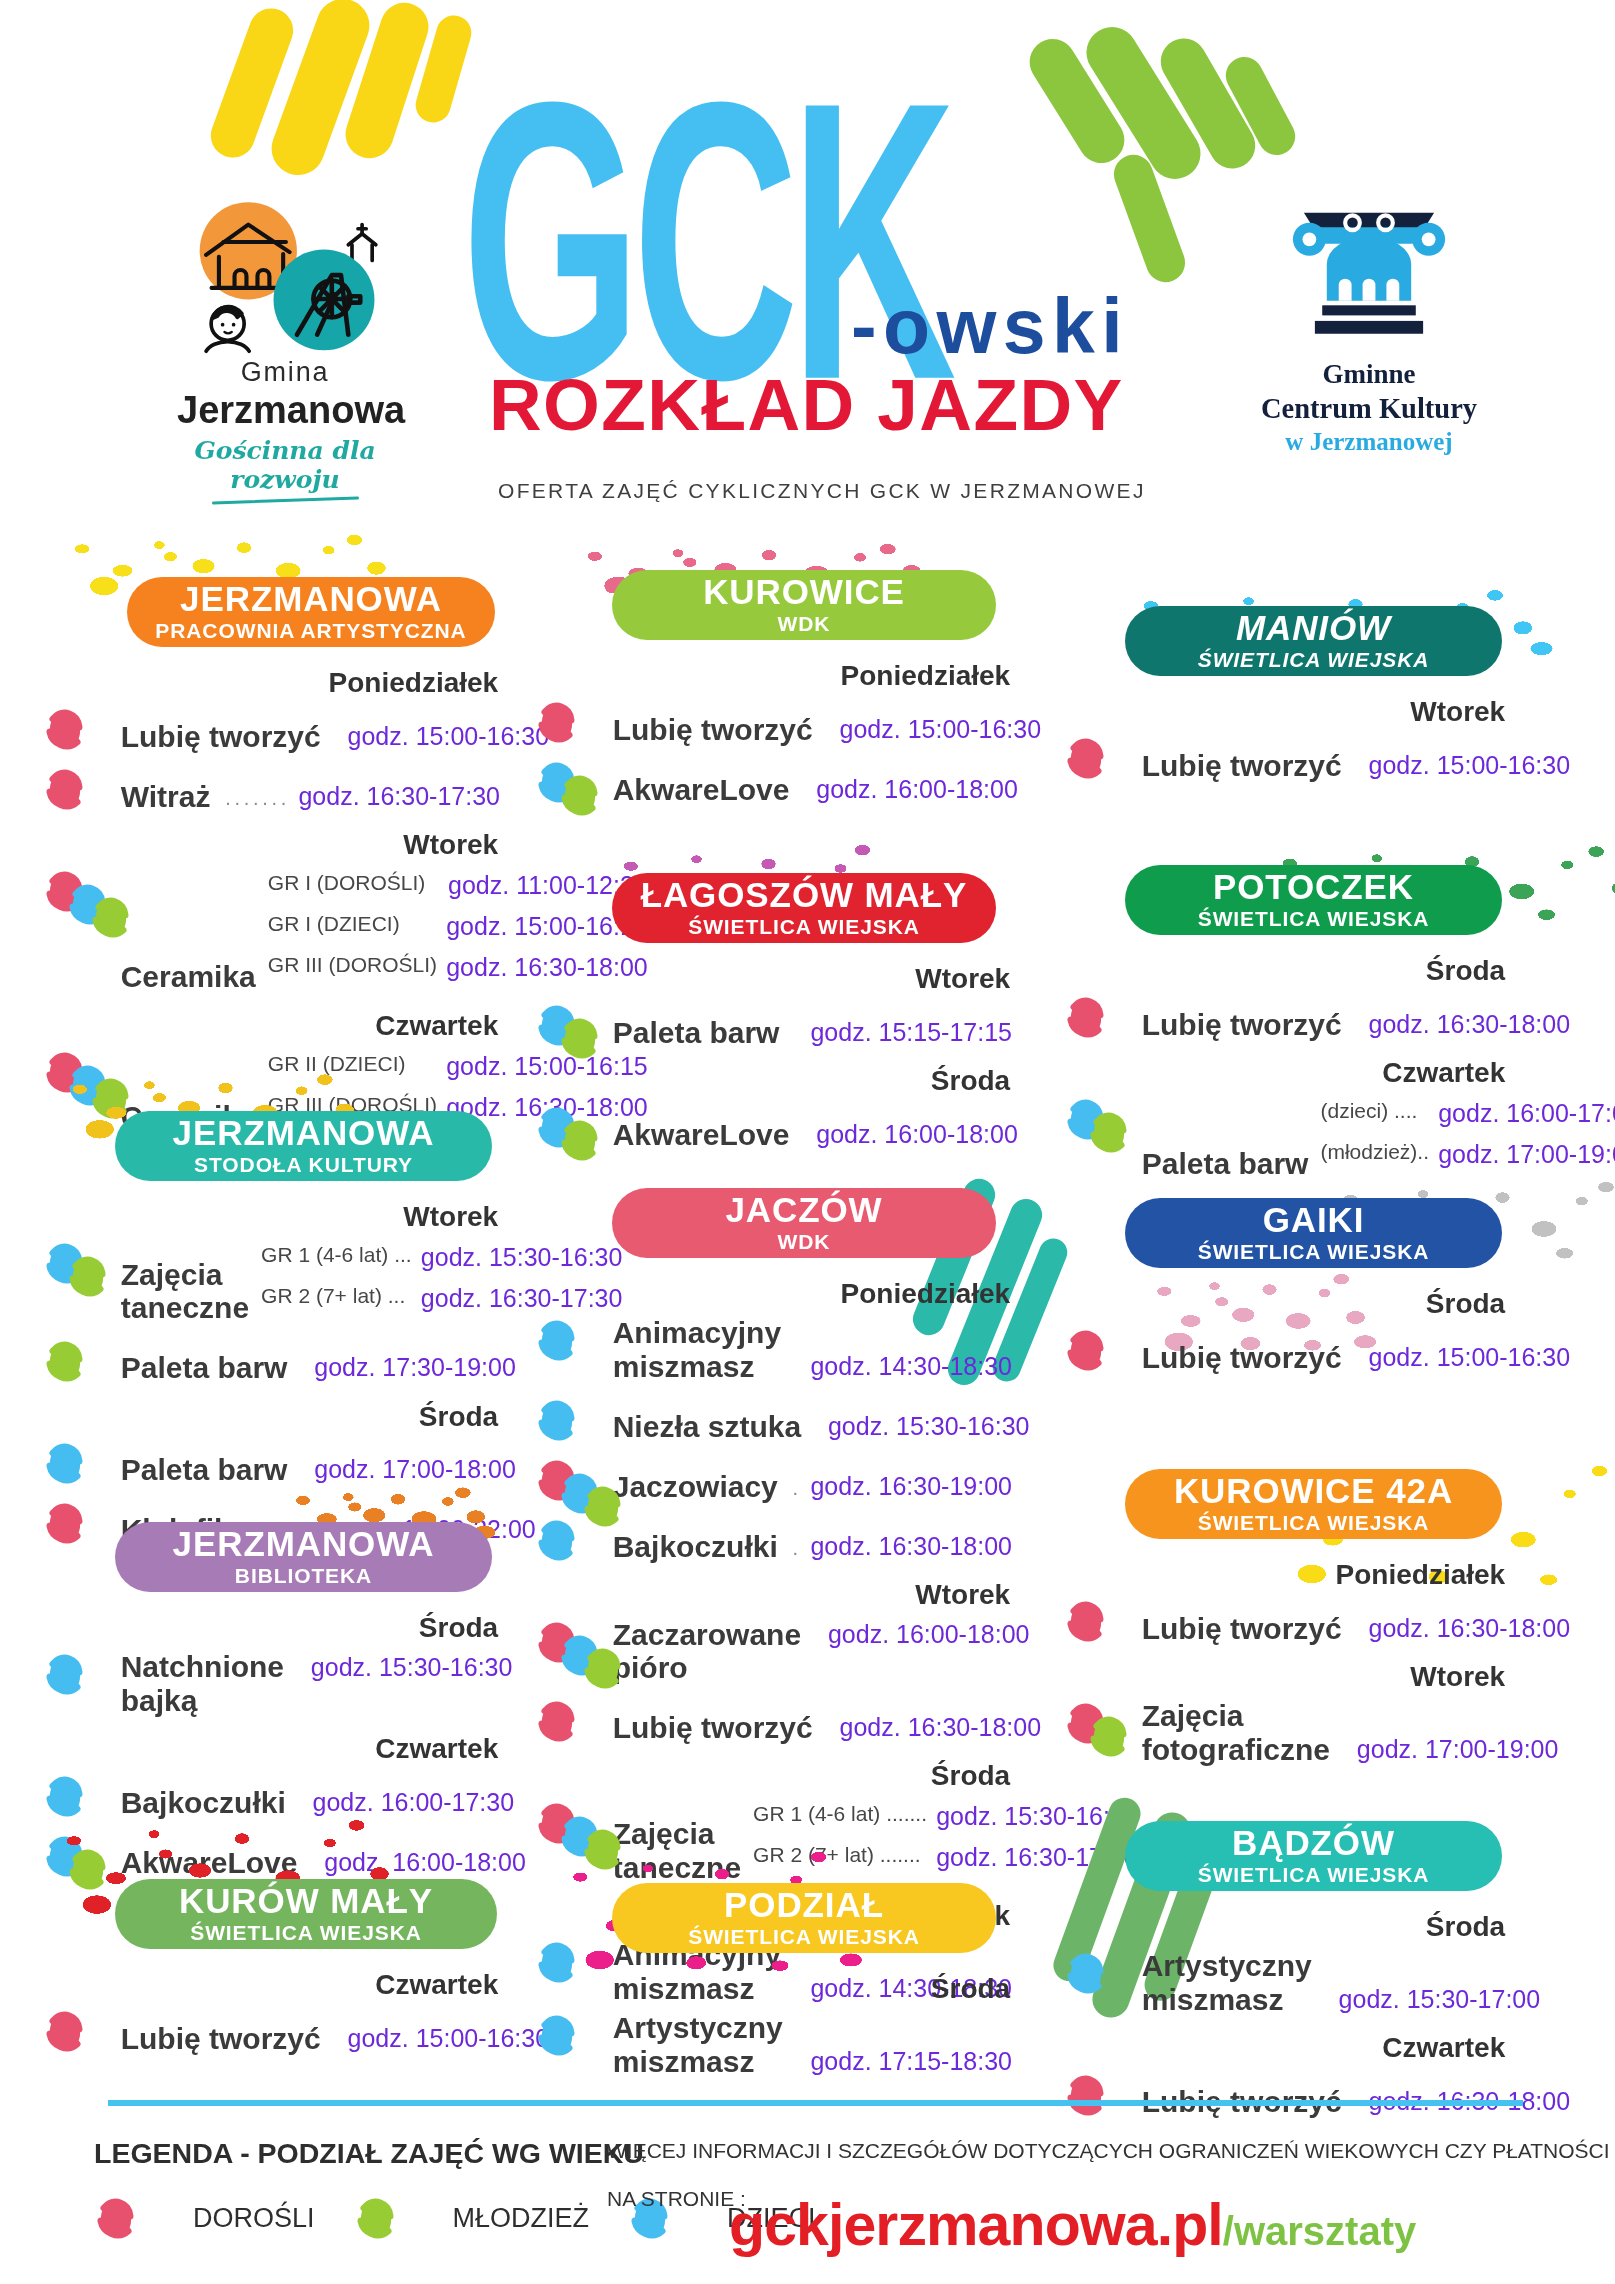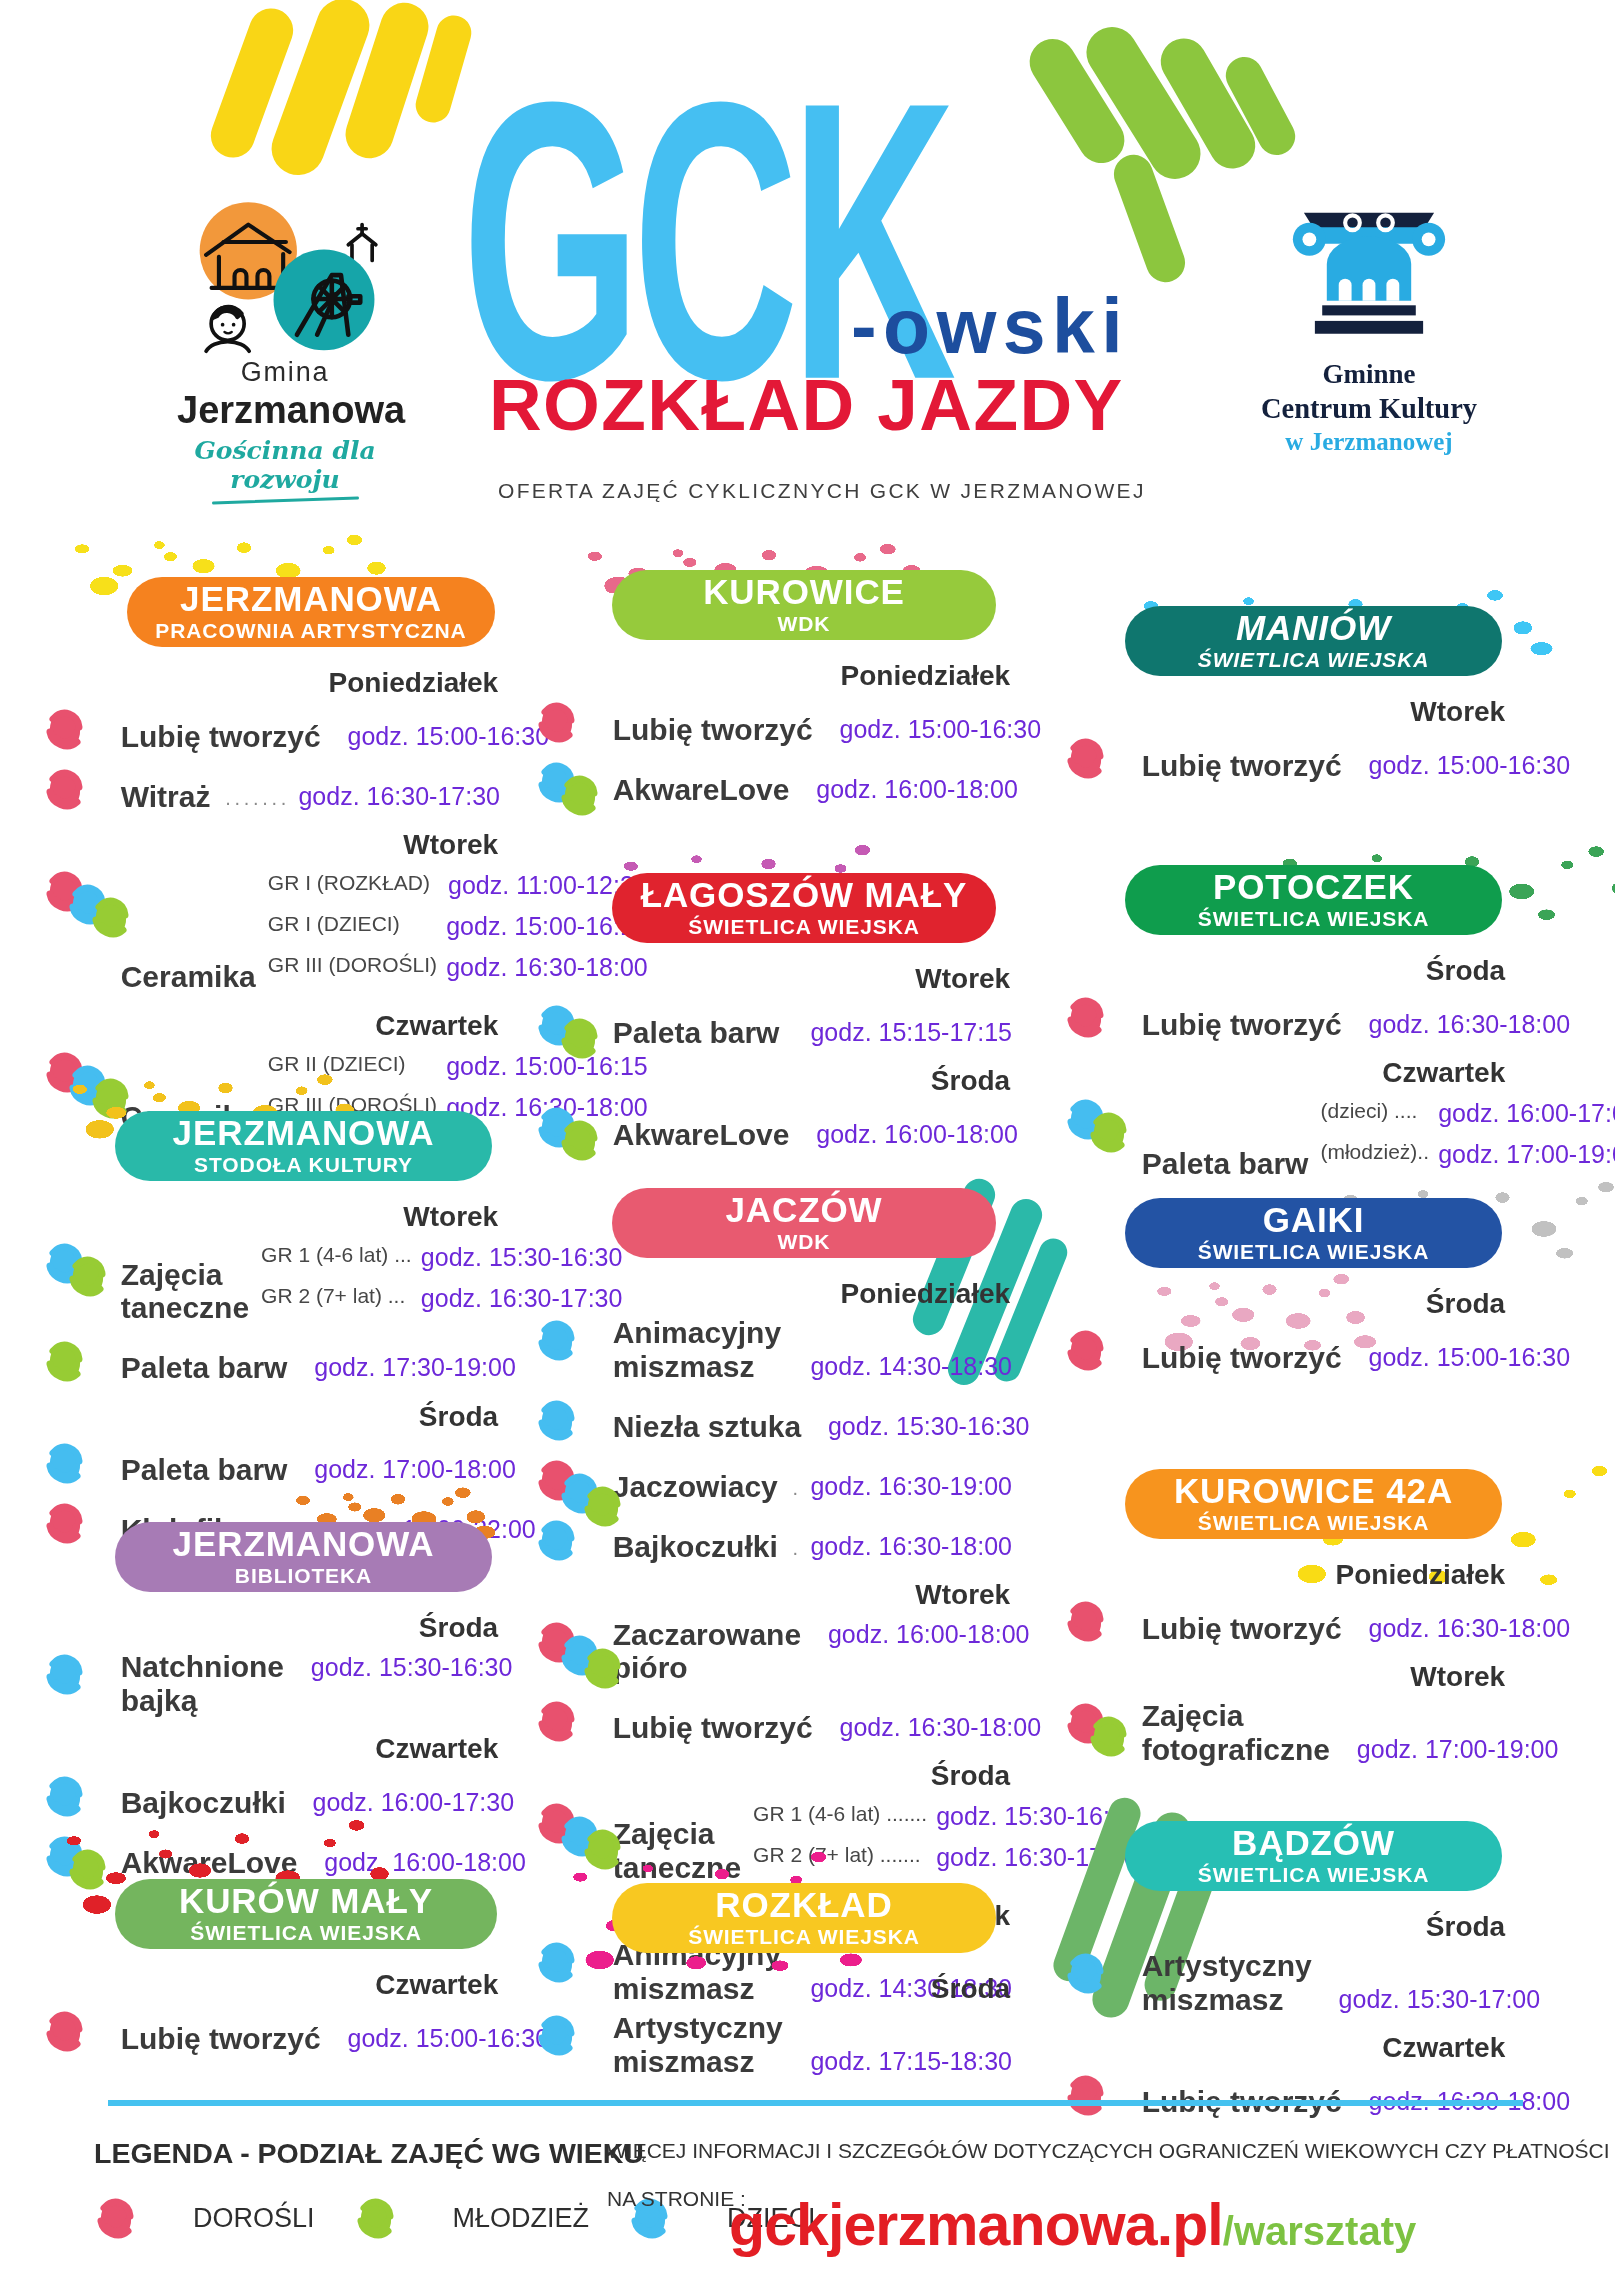--- a/index.html
+++ b/index.html
@@ -224,21 +224,21 @@
               <ellipse cx="22" cy="25" rx="15" ry="18" fill="#97CC34" transform="rotate(-9 22 25)"></ellipse>
               <path d="M10 14 C20 3 35 9 36 22 M7 27 C9 38 24 46 34 37 M13 33 C20 40 30 38 33 28" fill="none" stroke="#97CC34" stroke-width="7" stroke-linecap="round"></path>
             </svg>
           </span>
         </span>
         <div class="nameblock">
           <div class="name">Ceramika</div>
         </div>
         <div class="subs">
           <div class="sub">
-            <span class="slabel">GR I (ROZKŁAD)</span>
+            <span class="slabel">GR I (DOROŚLI)</span>
             <span class="time">godz. 11:00-12:30</span>
           </div>
           <div class="sub">
             <span class="slabel">GR I (DZIECI)</span>
             <span class="time">godz. 15:00-16:15</span>
           </div>
           <div class="sub">
             <span class="slabel">GR III (DOROŚLI)</span>
             <span class="time">godz. 16:30-18:00</span>
           </div>
@@ -721,21 +721,21 @@
           <div class="name">Animacyjny</div>
           <div class="name">miszmasz</div>
         </div>
         <span class="mid"></span>
         <span class="time">godz. 14:30-18:30</span>
       </div>
     </div>
     <div class="section" style="left: 543px; top: 1883px; width: 469px;">
       <div class="speckle" style="--c: #EC1E8C; left: 18.4px; top: -46px; width: 322px; height: 143px;"></div>
       <div class="pill" style="margin-left: 69px; width: 384px; background: rgb(248, 200, 33);">
-        <div class="pill-title">ROZKŁAD</div>
+        <div class="pill-title">PODZIAŁ</div>
         <div class="pill-sub">ŚWIETLICA WIEJSKA</div>
       </div>
       <div class="day">Środa</div>
       <div class="row">
         <span class="icons">
           <span class="ic">
             <svg viewBox="0 0 44 48">
               <ellipse cx="22" cy="25" rx="15" ry="18" fill="#45BDF0" transform="rotate(-9 22 25)"></ellipse>
               <path d="M10 14 C20 3 35 9 36 22 M7 27 C9 38 24 46 34 37 M13 33 C20 40 30 38 33 28" fill="none" stroke="#45BDF0" stroke-width="7" stroke-linecap="round"></path>
             </svg>

